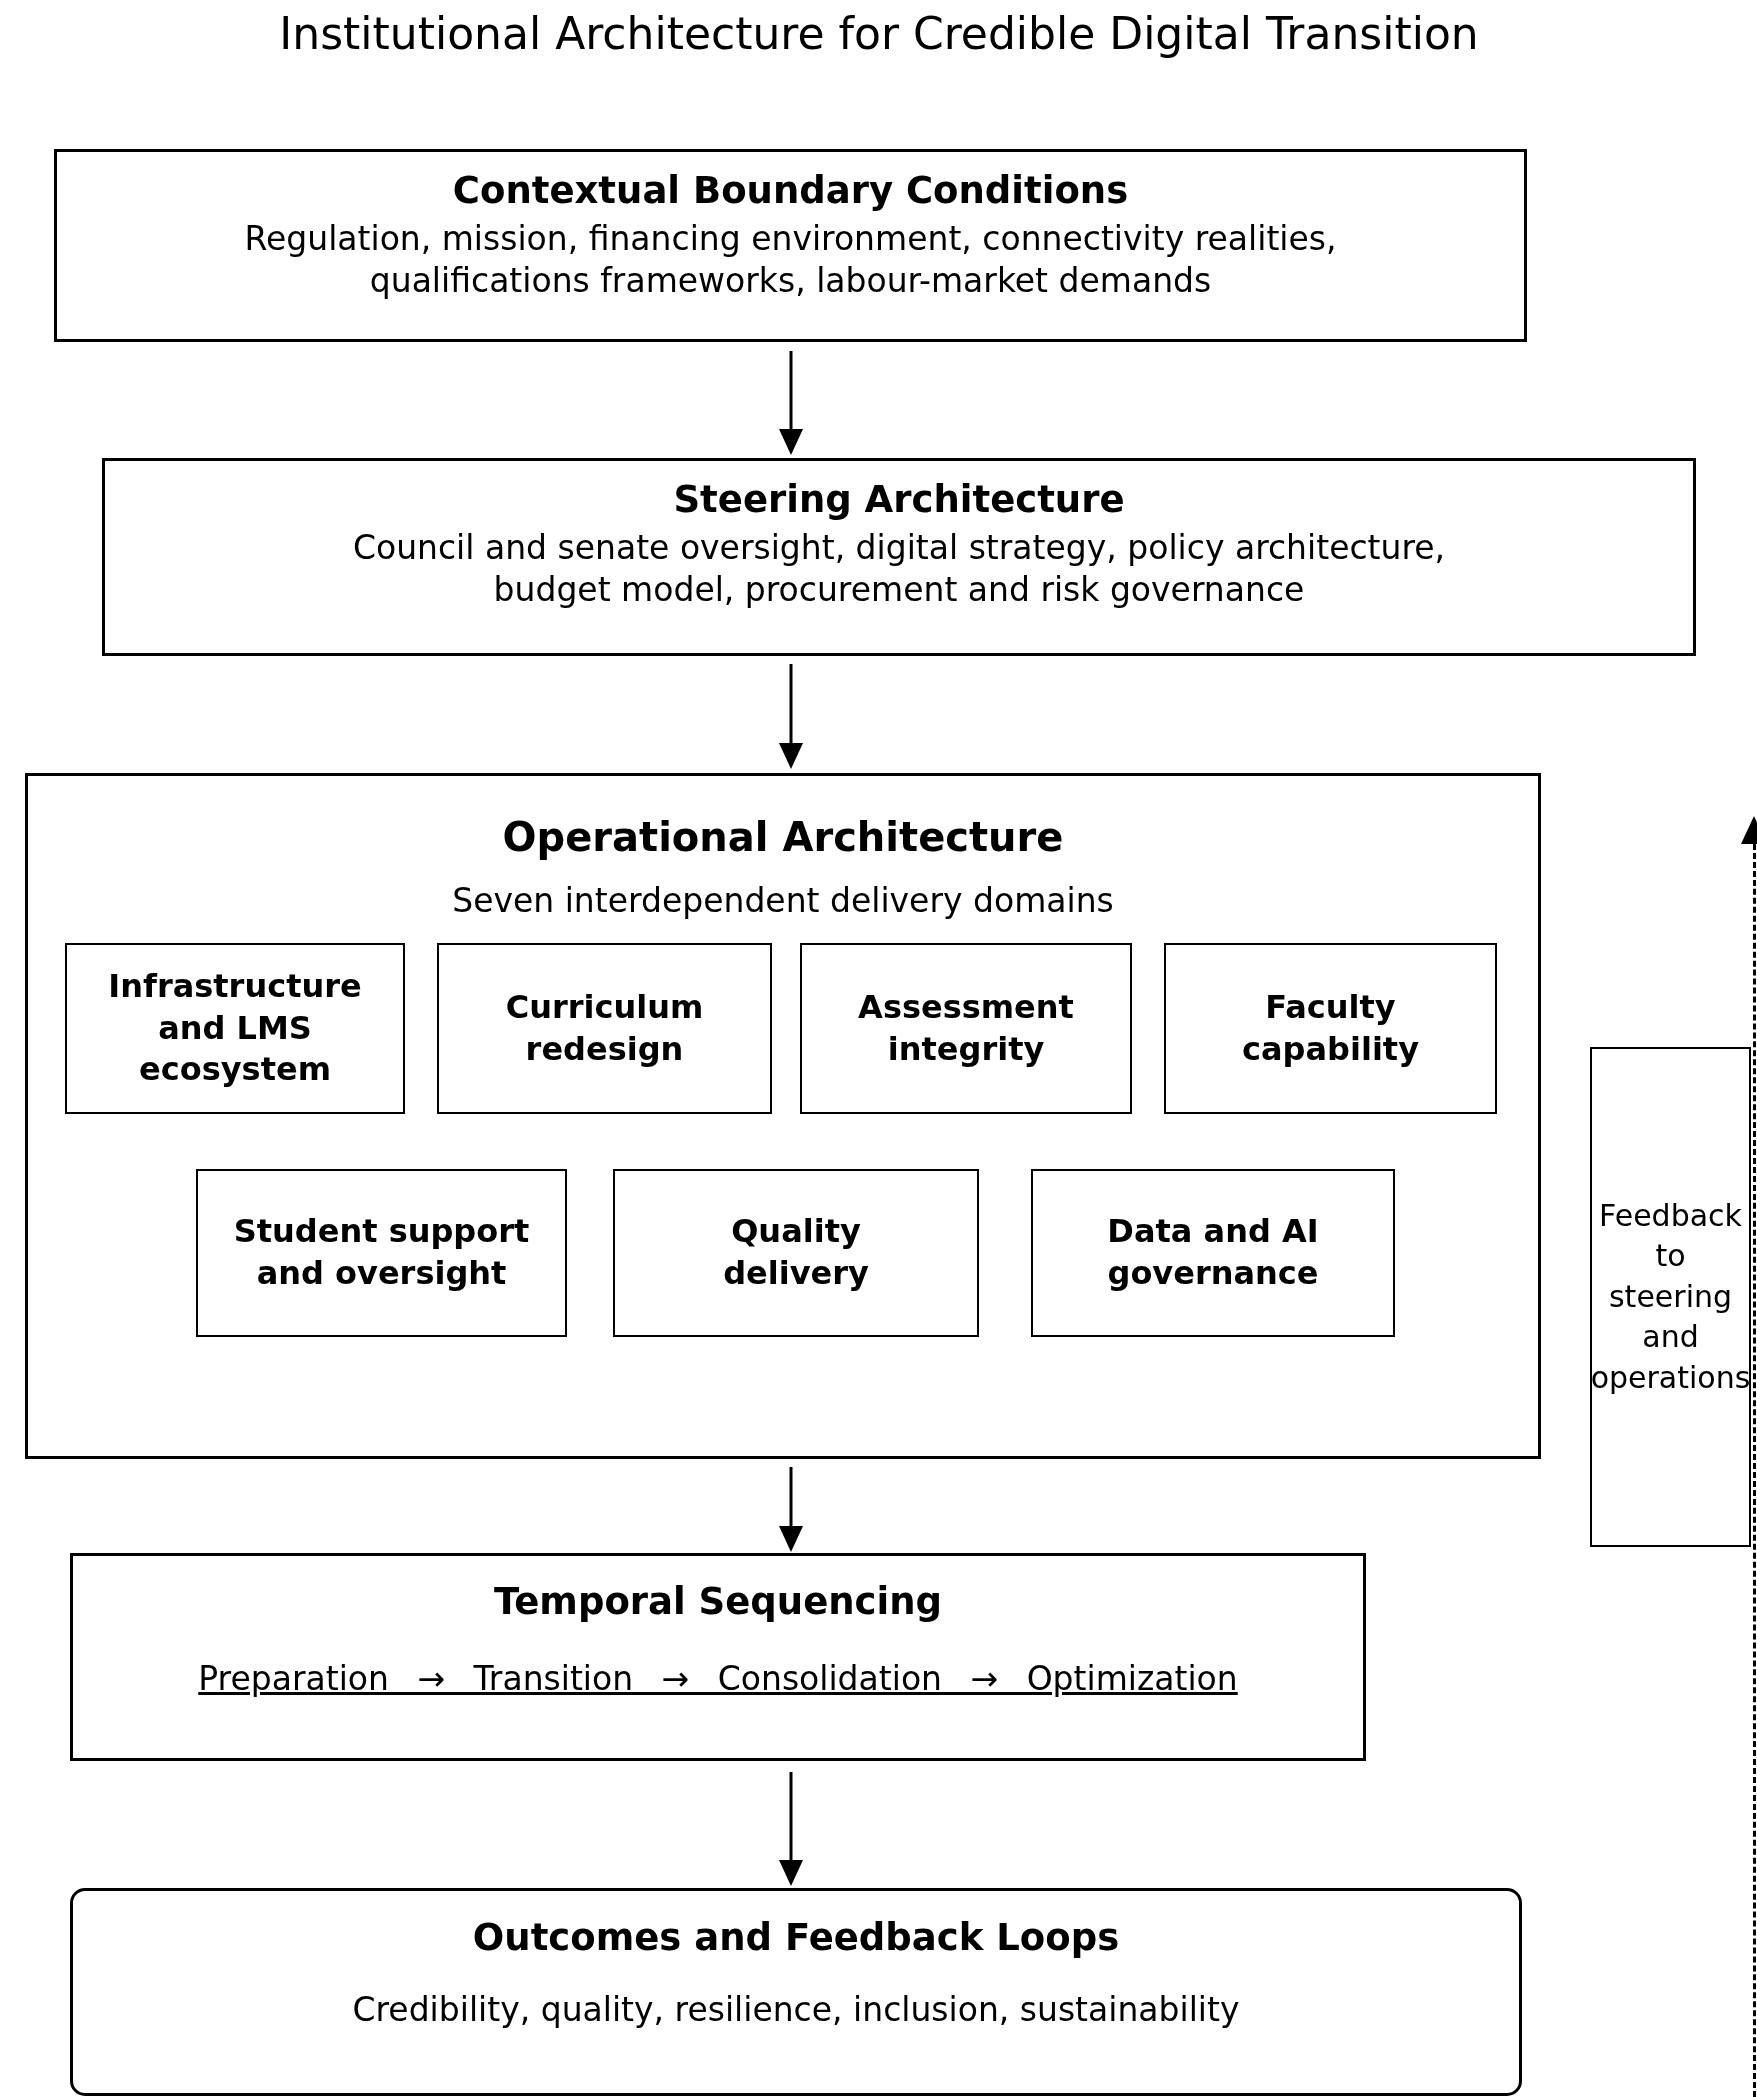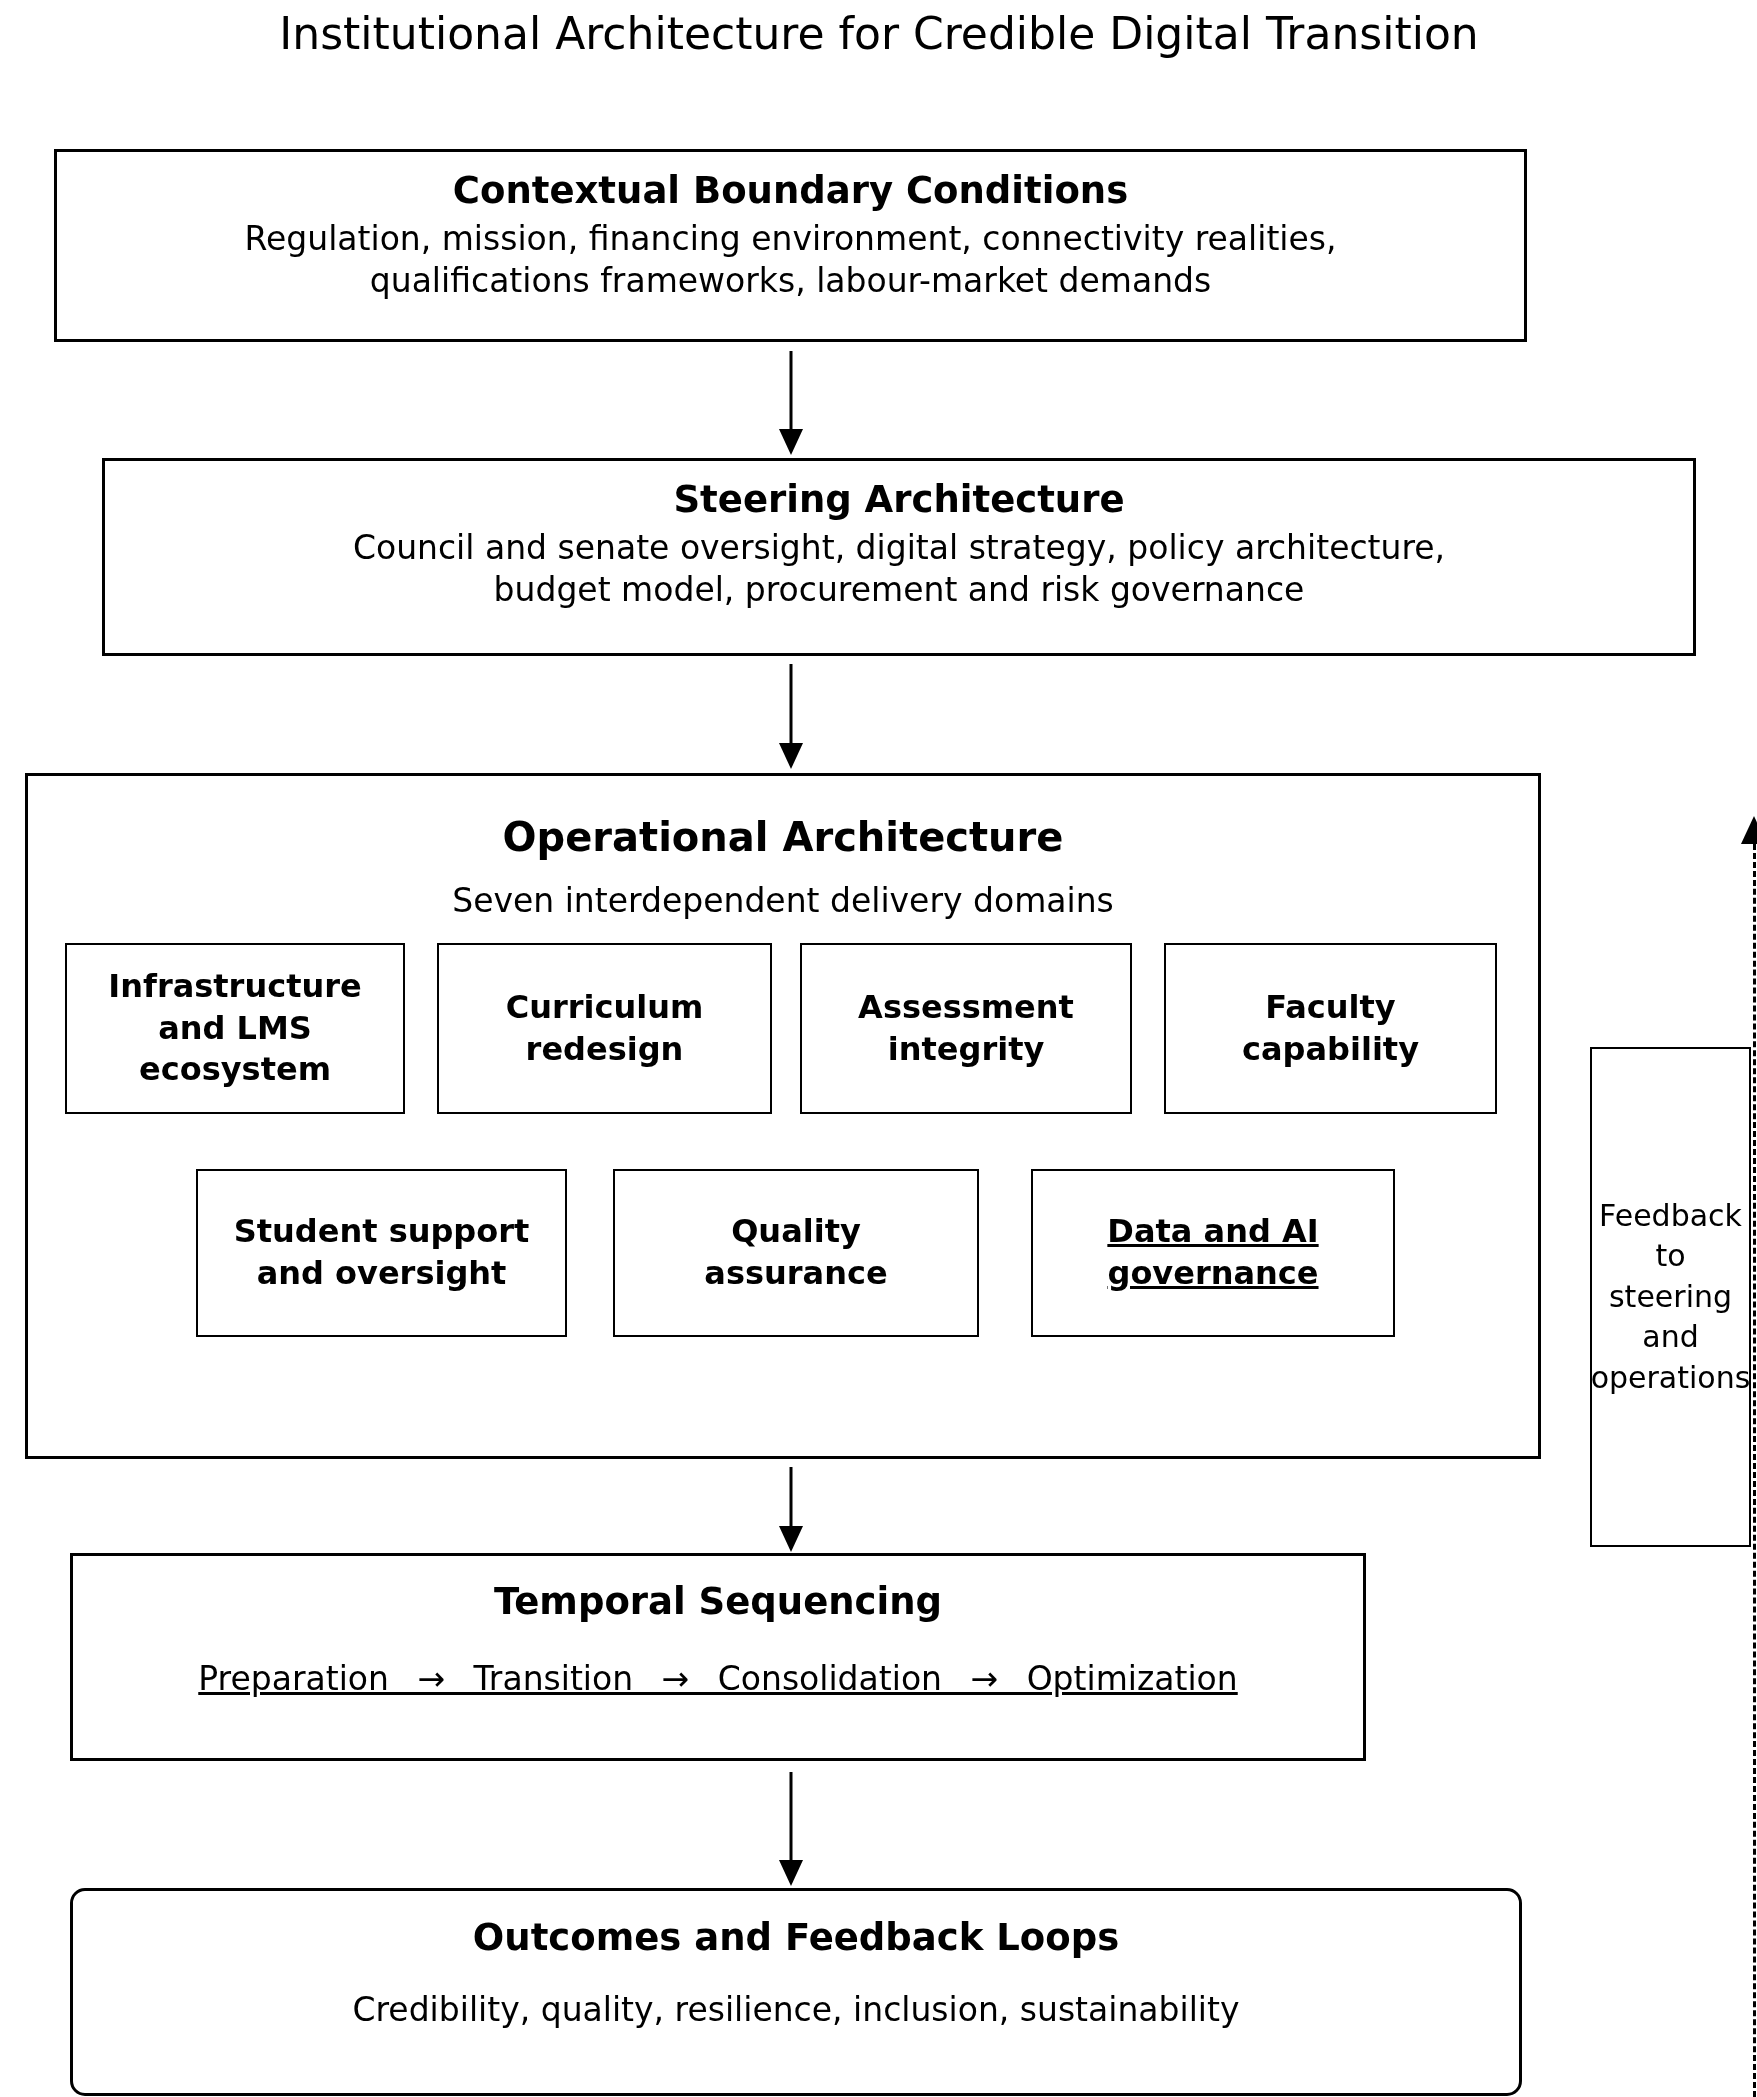--- a/index.html
+++ b/index.html
@@ -174,22 +174,22 @@
   <div class="subbox" style="left:437px; top:943px; width:335px; height:171px;">Curriculum
 redesign</div>
   <div class="subbox" style="left:800px; top:943px; width:332px; height:171px;">Assessment
 integrity</div>
   <div class="subbox" style="left:1164px; top:943px; width:333px; height:171px;">Faculty
 capability</div>
 
   <div class="subbox" style="left:196px; top:1169px; width:371px; height:168px;">Student support
 and oversight</div>
   <div class="subbox" style="left:613px; top:1169px; width:366px; height:168px;">Quality
-assurance</div>
-  <div class="subbox" style="left:1031px; top:1169px; width:364px; height:168px;text-decoration:underline;">Data and AI
+delivery</div>
+  <div class="subbox" style="left:1031px; top:1169px; width:364px; height:168px;">Data and AI
 governance</div>
 
   <div class="flow-arrow" style="left:779px; top:1467px; width:24px; height:87px;">
     <div class="shaft" style="height:59px;"></div>
     <div class="head" style="top:59px;"></div>
   </div>
 
   <div class="box" style="left:70px; top:1553px; width:1296px; height:208px;">
     <div class="box-heading" style="margin-top:24px;">Temporal Sequencing</div>
     <div class="seq-body">Preparation → Transition → Consolidation → Optimization</div>

